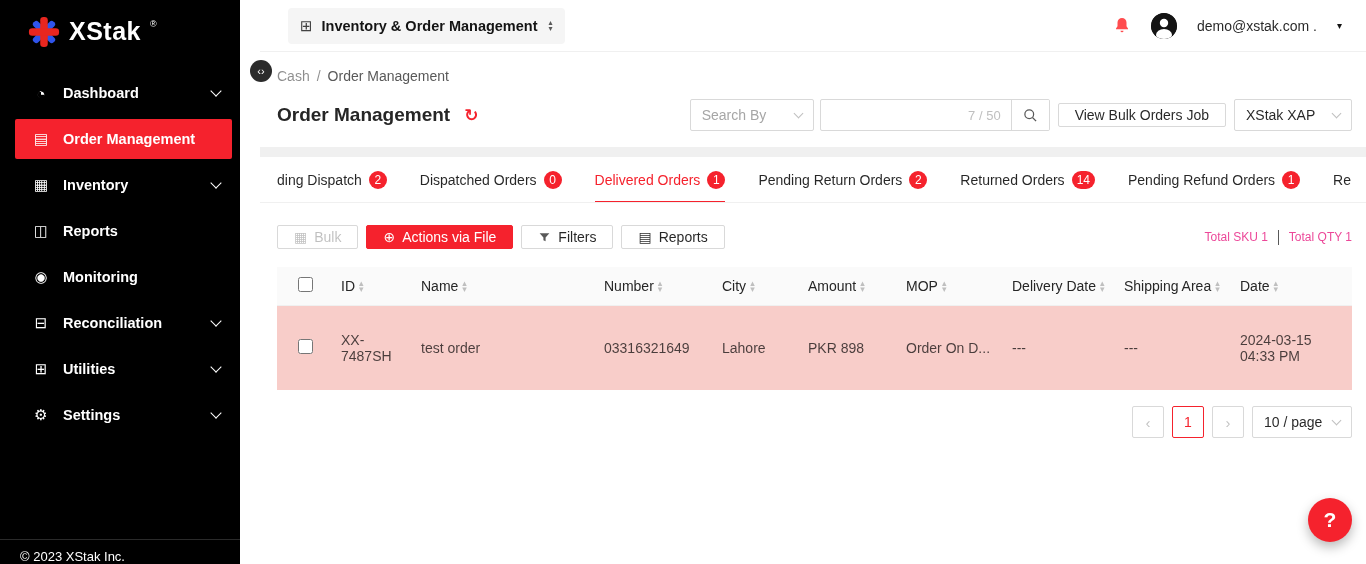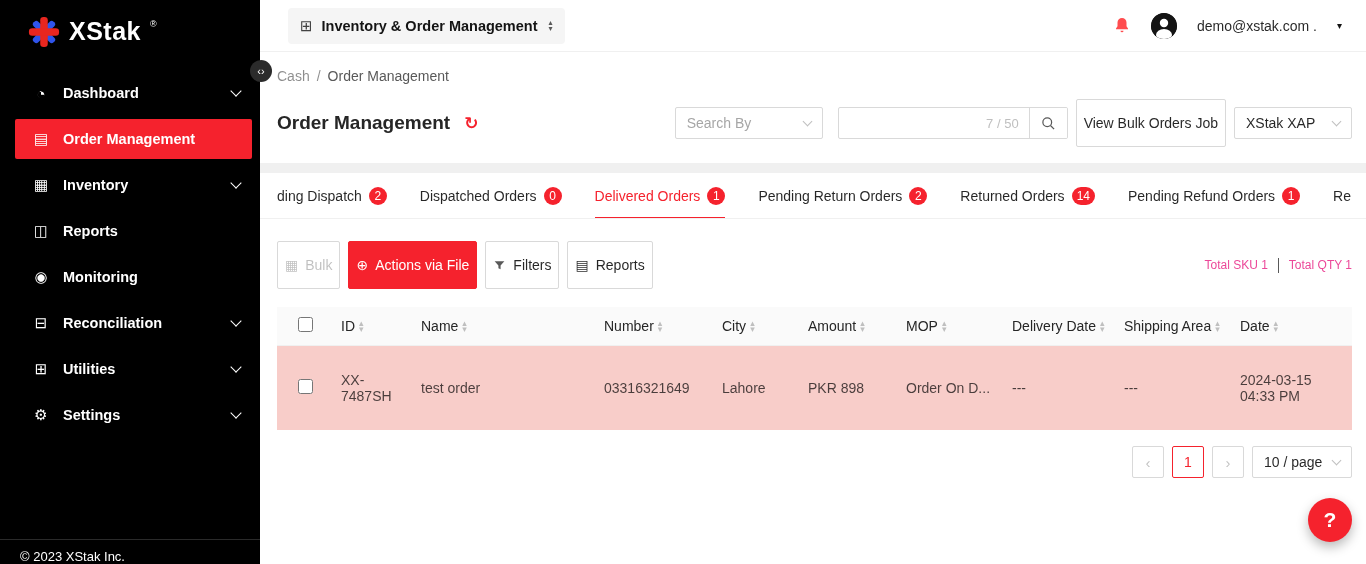--- a/index.html
+++ b/index.html
@@ -1,21 +1,21 @@
 <!DOCTYPE html>
 <html style="--accent: #f5222d; --badge: #f5222d; --row-highlight: #f8cdc9;"><head>
 <meta charset="utf-8">
 <style>
   *{box-sizing:border-box;margin:0;padding:0}
   html,body{width:1366px;height:564px;overflow:hidden;background:#fff;
     font-family:"Liberation Sans","DejaVu Sans",sans-serif;font-size:14px;color:rgba(0,0,0,.85)}
   button{font-family:inherit}
 
   
-  .sidebar{position:fixed;left:0;top:0;width:260px;height:564px;background:#000;z-index:10}
+  .sidebar{position:fixed;left:0;top:0;width:240px;height:564px;background:#000;z-index:10}
   .logo{display:flex;align-items:flex-start;gap:9px;padding:13px 0 16px 28px;color:#fff}
   .logo-text{font-size:25px;font-weight:700;letter-spacing:.5px;line-height:36px}
   .logo-mark{font-size:9px;margin-top:6px}
   .menu{padding-top:8px}
   .menu-item{display:flex;align-items:center;height:40px;margin:0 8px 6px 15px;padding:0 12px 0 17px;
     color:#fff;font-weight:600;font-size:14.5px;cursor:pointer;border-radius:2px}
   .menu-item .mi-icon{width:18px;margin-right:13px;font-size:15px;font-weight:400;text-align:center}
   .mi-label{flex:1}
   .mi-chevron{width:8px;height:8px;border-right:1.6px solid #fff;border-bottom:1.6px solid #fff;
     transform:rotate(45deg);margin-top:-4px}
@@ -48,28 +48,28 @@
   .title-row{display:flex;align-items:center;padding:15px 14px 16px 17px}
   .page-title{font-size:19px;font-weight:700;color:#262626}
   .refresh{margin-left:14px;color:var(--accent,#f5222d);font-size:17px;font-weight:700;cursor:pointer}
   .title-spacer{flex:1}
   .control{height:32px;border:1px solid #d9d9d9;border-radius:2px;background:#fff;display:flex;
     align-items:center;font-size:14px;color:rgba(0,0,0,.85)}
   .select{justify-content:space-between;padding:0 11px;cursor:pointer}
   .select .ph{color:#a6a6a6}
   .sel-chev{width:7px;height:7px;border-right:1.3px solid #bfbfbf;border-bottom:1.3px solid #bfbfbf;
     transform:rotate(45deg);margin-top:-4px;flex:none}
-  .search-by{width:148px;margin-right:15px}
+  .search-by{width:124px;margin-right:6px}
   .search-group{width:230px;margin-right:8px;padding:0;overflow:hidden}
   .search-group input{border:none;outline:none;flex:1;min-width:0;padding:0 10px;font-size:14px;
     font-family:inherit;color:rgba(0,0,0,.85);background:transparent}
   .counter{color:#bfbfbf;font-size:13px;padding-right:10px;white-space:nowrap}
   .search-btn{width:38px;height:30px;border:none;border-left:1px solid #d9d9d9;display:flex;
     align-items:center;justify-content:center;cursor:pointer;background:#fff}
-  .btn{height:48px;border:1px solid #d9d9d9;border-radius:2px;background:#fff;padding:0 7px;
+  .btn{height:24px;border:1px solid #d9d9d9;border-radius:2px;background:#fff;padding:0 16px;
     font-size:14px;color:rgba(0,0,0,.85);cursor:pointer;display:inline-flex;align-items:center;gap:7px;white-space:nowrap}
   .view-bulk{margin-right:8px}
   .xap{width:118px}
   .gray-strip{height:10px;background:#f0f0f0}
 
   
   .tabs{display:flex;align-items:center;padding:0 14px 0 17px;border-bottom:1px solid #f0f0f0;
     background:#fff;height:46px;overflow:hidden}
   .tab{display:flex;align-items:center;height:46px;margin-right:33px;cursor:pointer;position:relative;
     white-space:nowrap;color:rgba(0,0,0,.85)}

